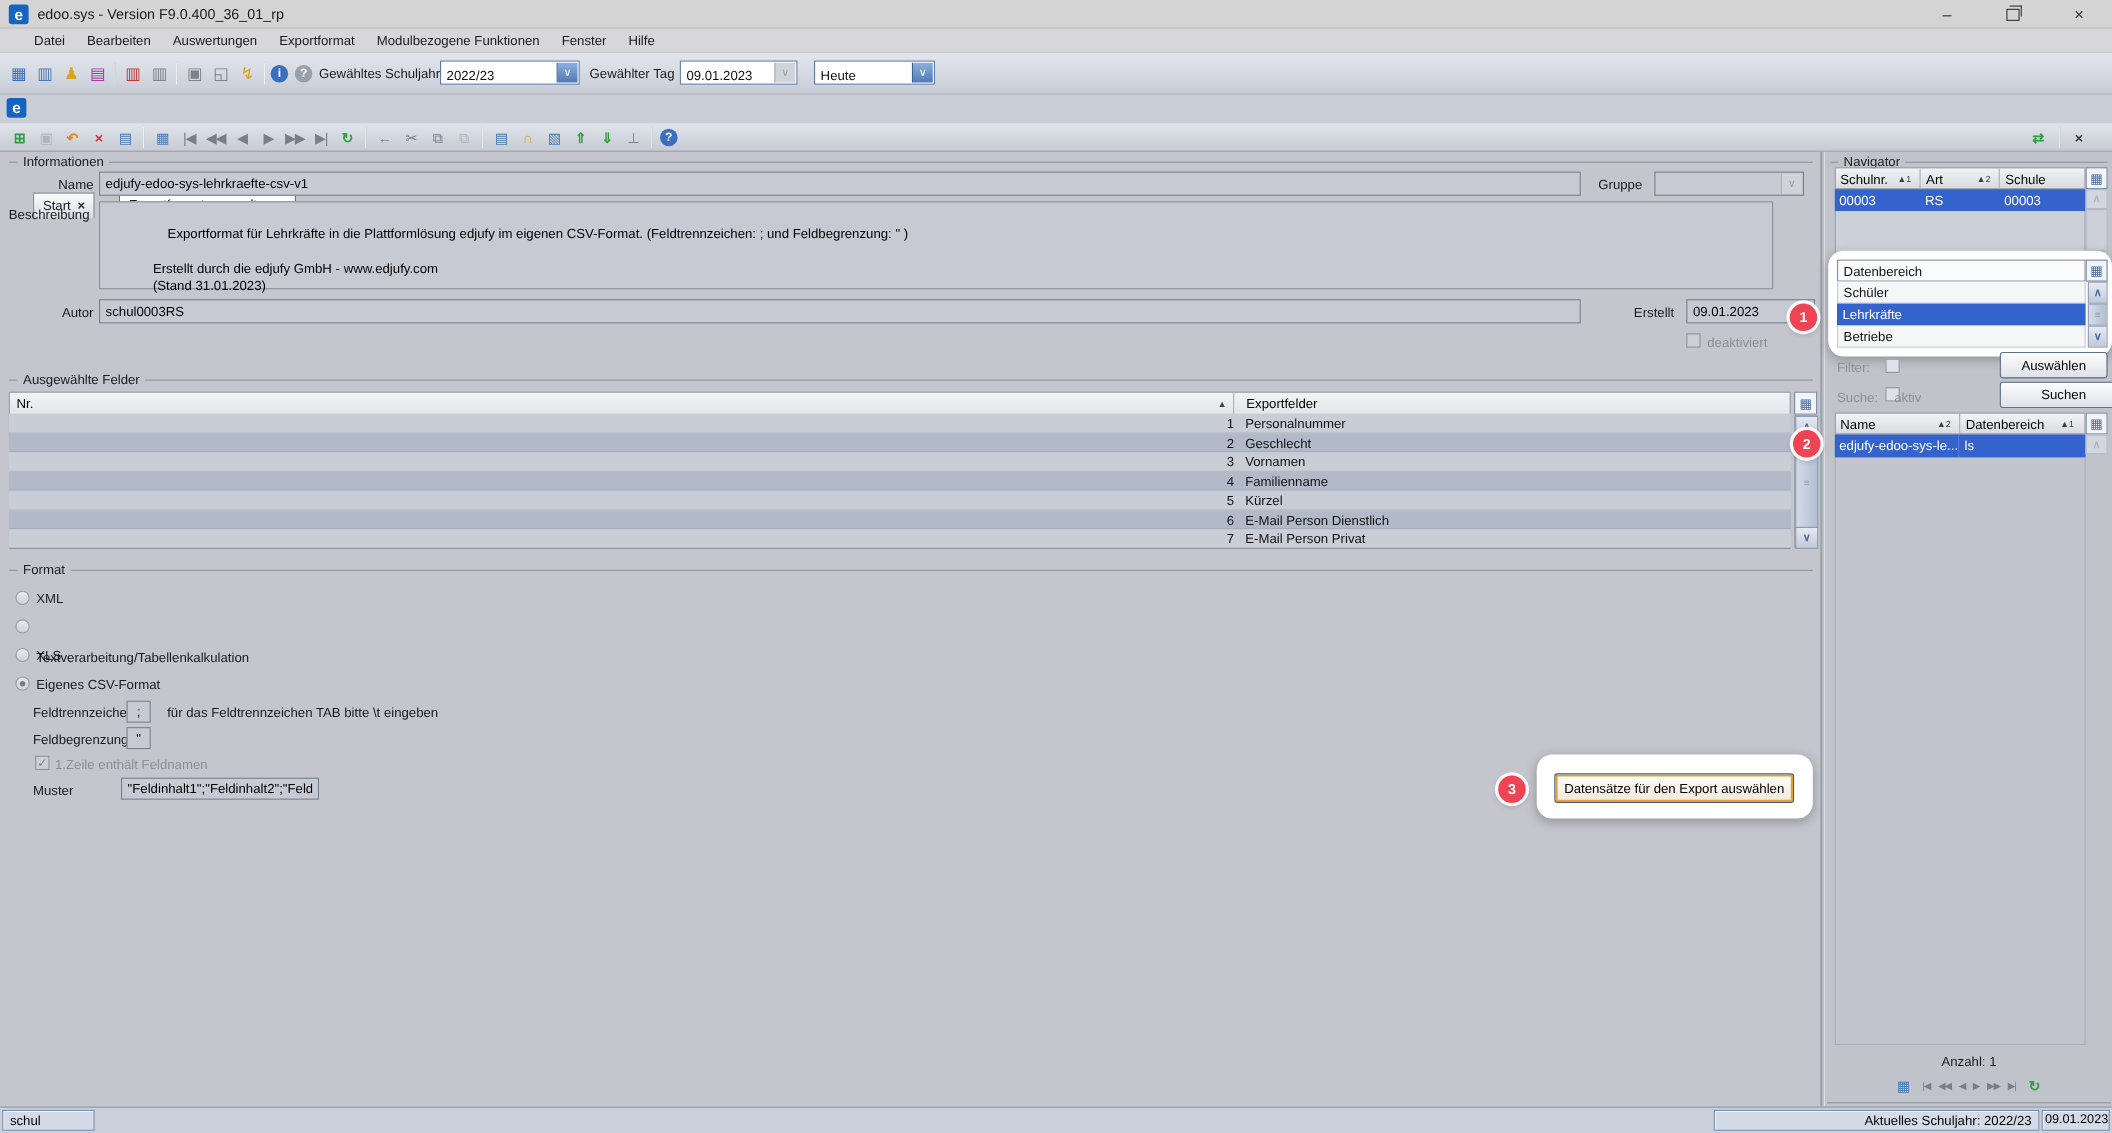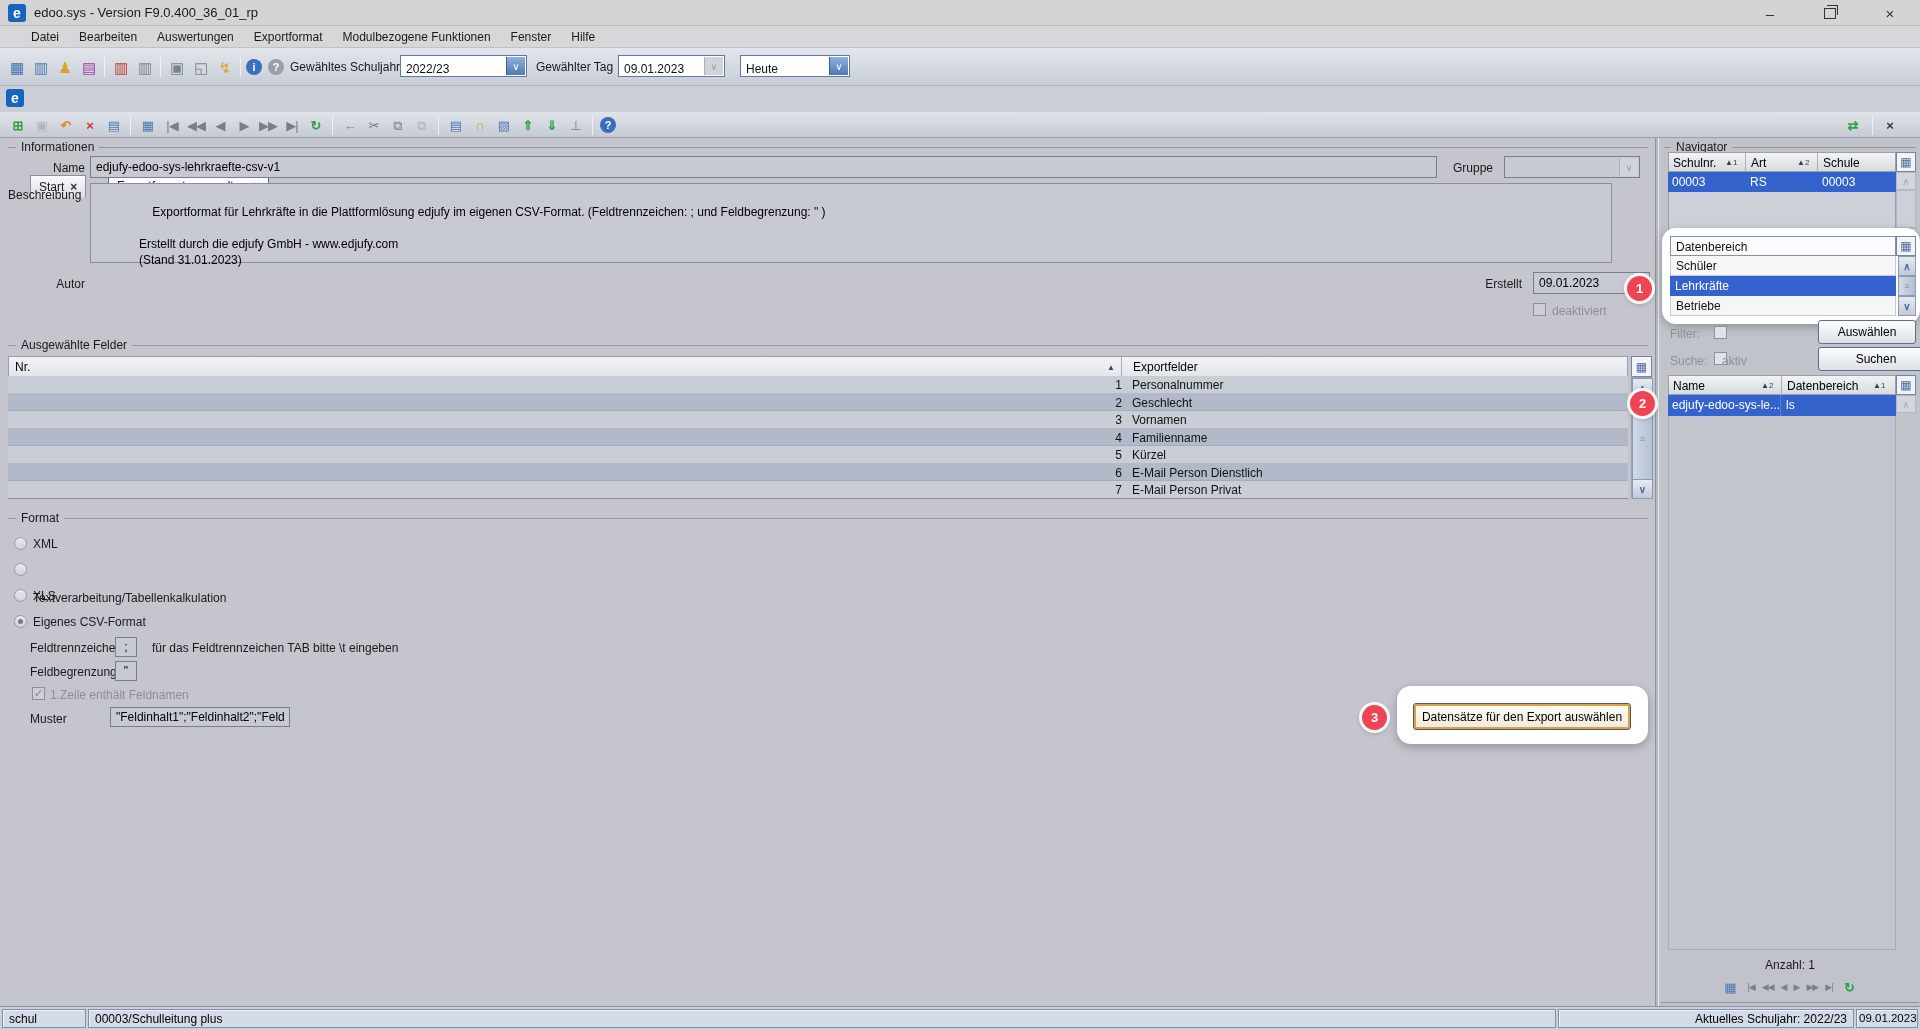--- a/index.html
+++ b/index.html
@@ -201,20 +201,23 @@
 
   <span class="abs flabel" style="left:8px;top:188px;">Beschreibung</span>
   <div class="abs ftextarea" style="left:90px;top:183px;width:1522px;height:80px;padding-left:48px;">
     <span>Exportformat für Lehrkräfte in die Plattformlösung edjufy im eigenen CSV-Format. (Feldtrennzeichen: ; und Feldbegrenzung: " )
 
 Erstellt durch die edjufy GmbH - www.edjufy.com
 (Stand 31.01.2023)</span>
   </div>
 
   <span class="abs flabel" style="left:20px;top:277px;width:65px;text-align:right;">Autor</span>
+  <div class="abs finput" style="left:90px;top:272px;width:1347px;height:22px;">
+    <span>schul0003RS</span>
+  </div>
   <span class="abs flabel" style="left:1465px;top:277px;width:57px;text-align:right;">Erstellt</span>
   <div class="abs finput" style="left:1533px;top:272px;width:117px;height:22px;">
     <span>09.01.2023</span>
   </div>
   <span class="abs checkbox" style="left:1533px;top:303px;"></span>
   <span class="abs graytext" style="left:1552px;top:304px;">deaktiviert</span>
 
   <div class="abs gline" style="left:8px;top:345px;width:1640px;"></div>
   <span class="abs glabel" style="left:16px;top:338px;">Ausgewählte Felder</span>
 
@@ -413,18 +416,17 @@
       <span class="icon small c-green">↻</span>
     </div>
     <div class="abs" style="left:2px;top:864px;width:258px;height:1px;background:#90959e;"></div>
   </div>
 
   <div class="abs badge" style="left:1627px;top:276px;">1</div>
   <div class="abs badge" style="left:1630px;top:391px;">2</div>
 
   <div class="abs statusbar">
     <div class="sbcell" style="left:2px;width:84px;">schul</div>
-    <div class="sbcell" style="left:88px;width:1468px;">00003/Schulleitung plus</div>
     <div class="sbcell" style="left:1558px;width:296px;text-align:right;">Aktuelles Schuljahr: 2022/23</div>
     <div class="sbcell" style="left:1856px;width:62px;font-size:11.5px;padding:2px 2px;">09.01.2023</div>
   </div>
 
 </div>
 
 </body></html>

